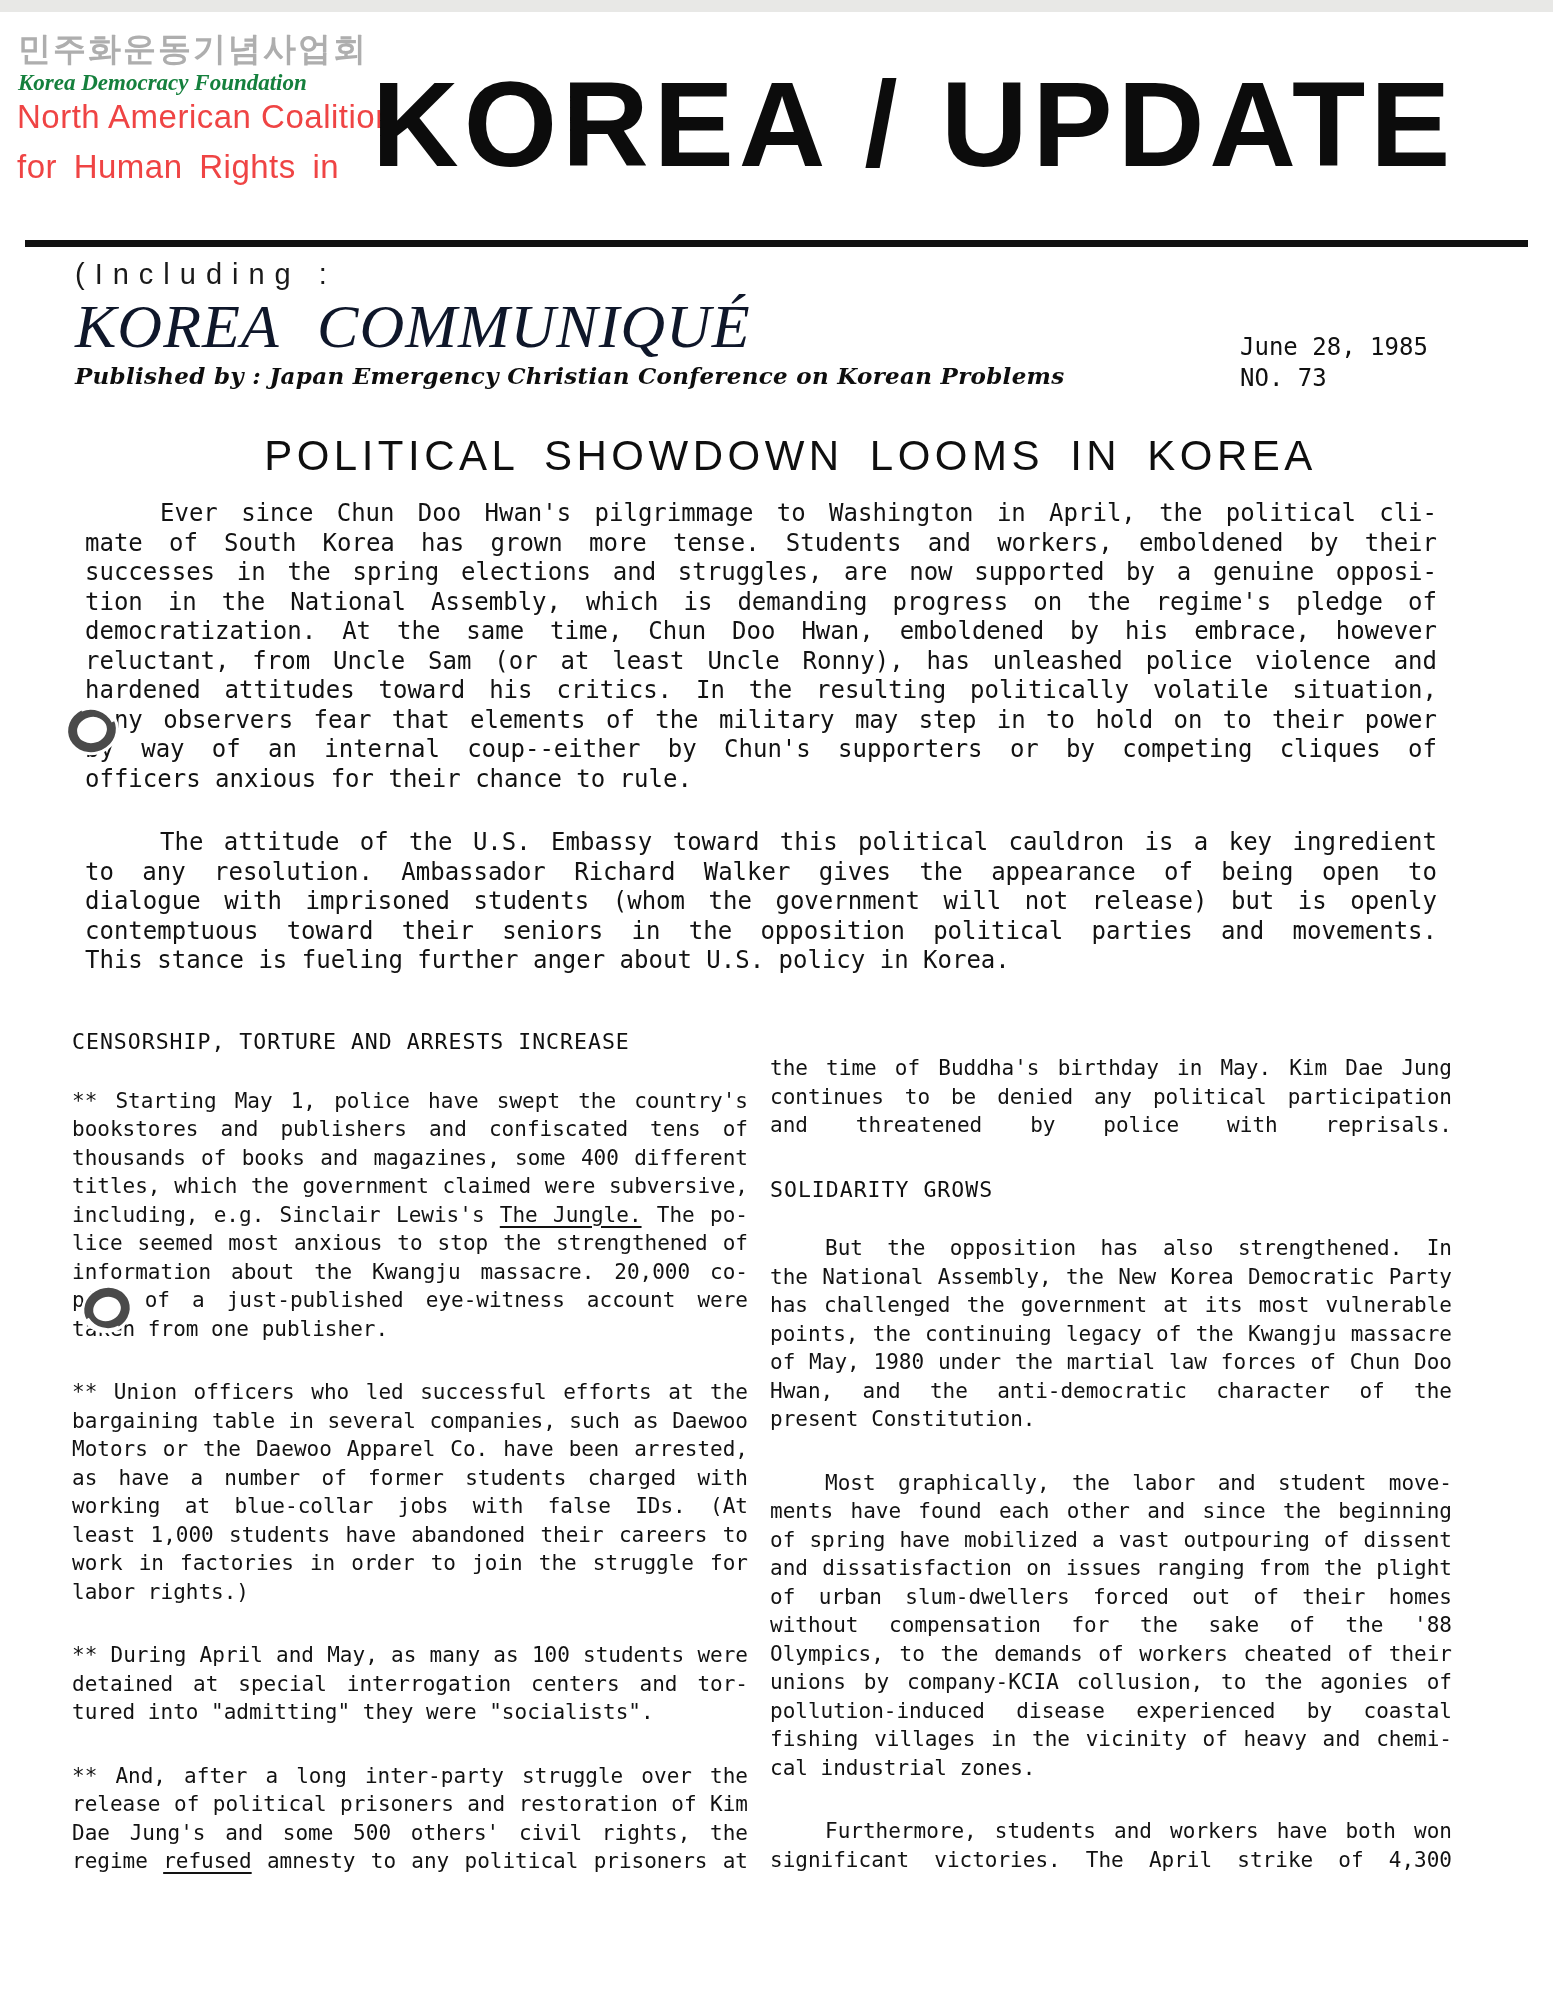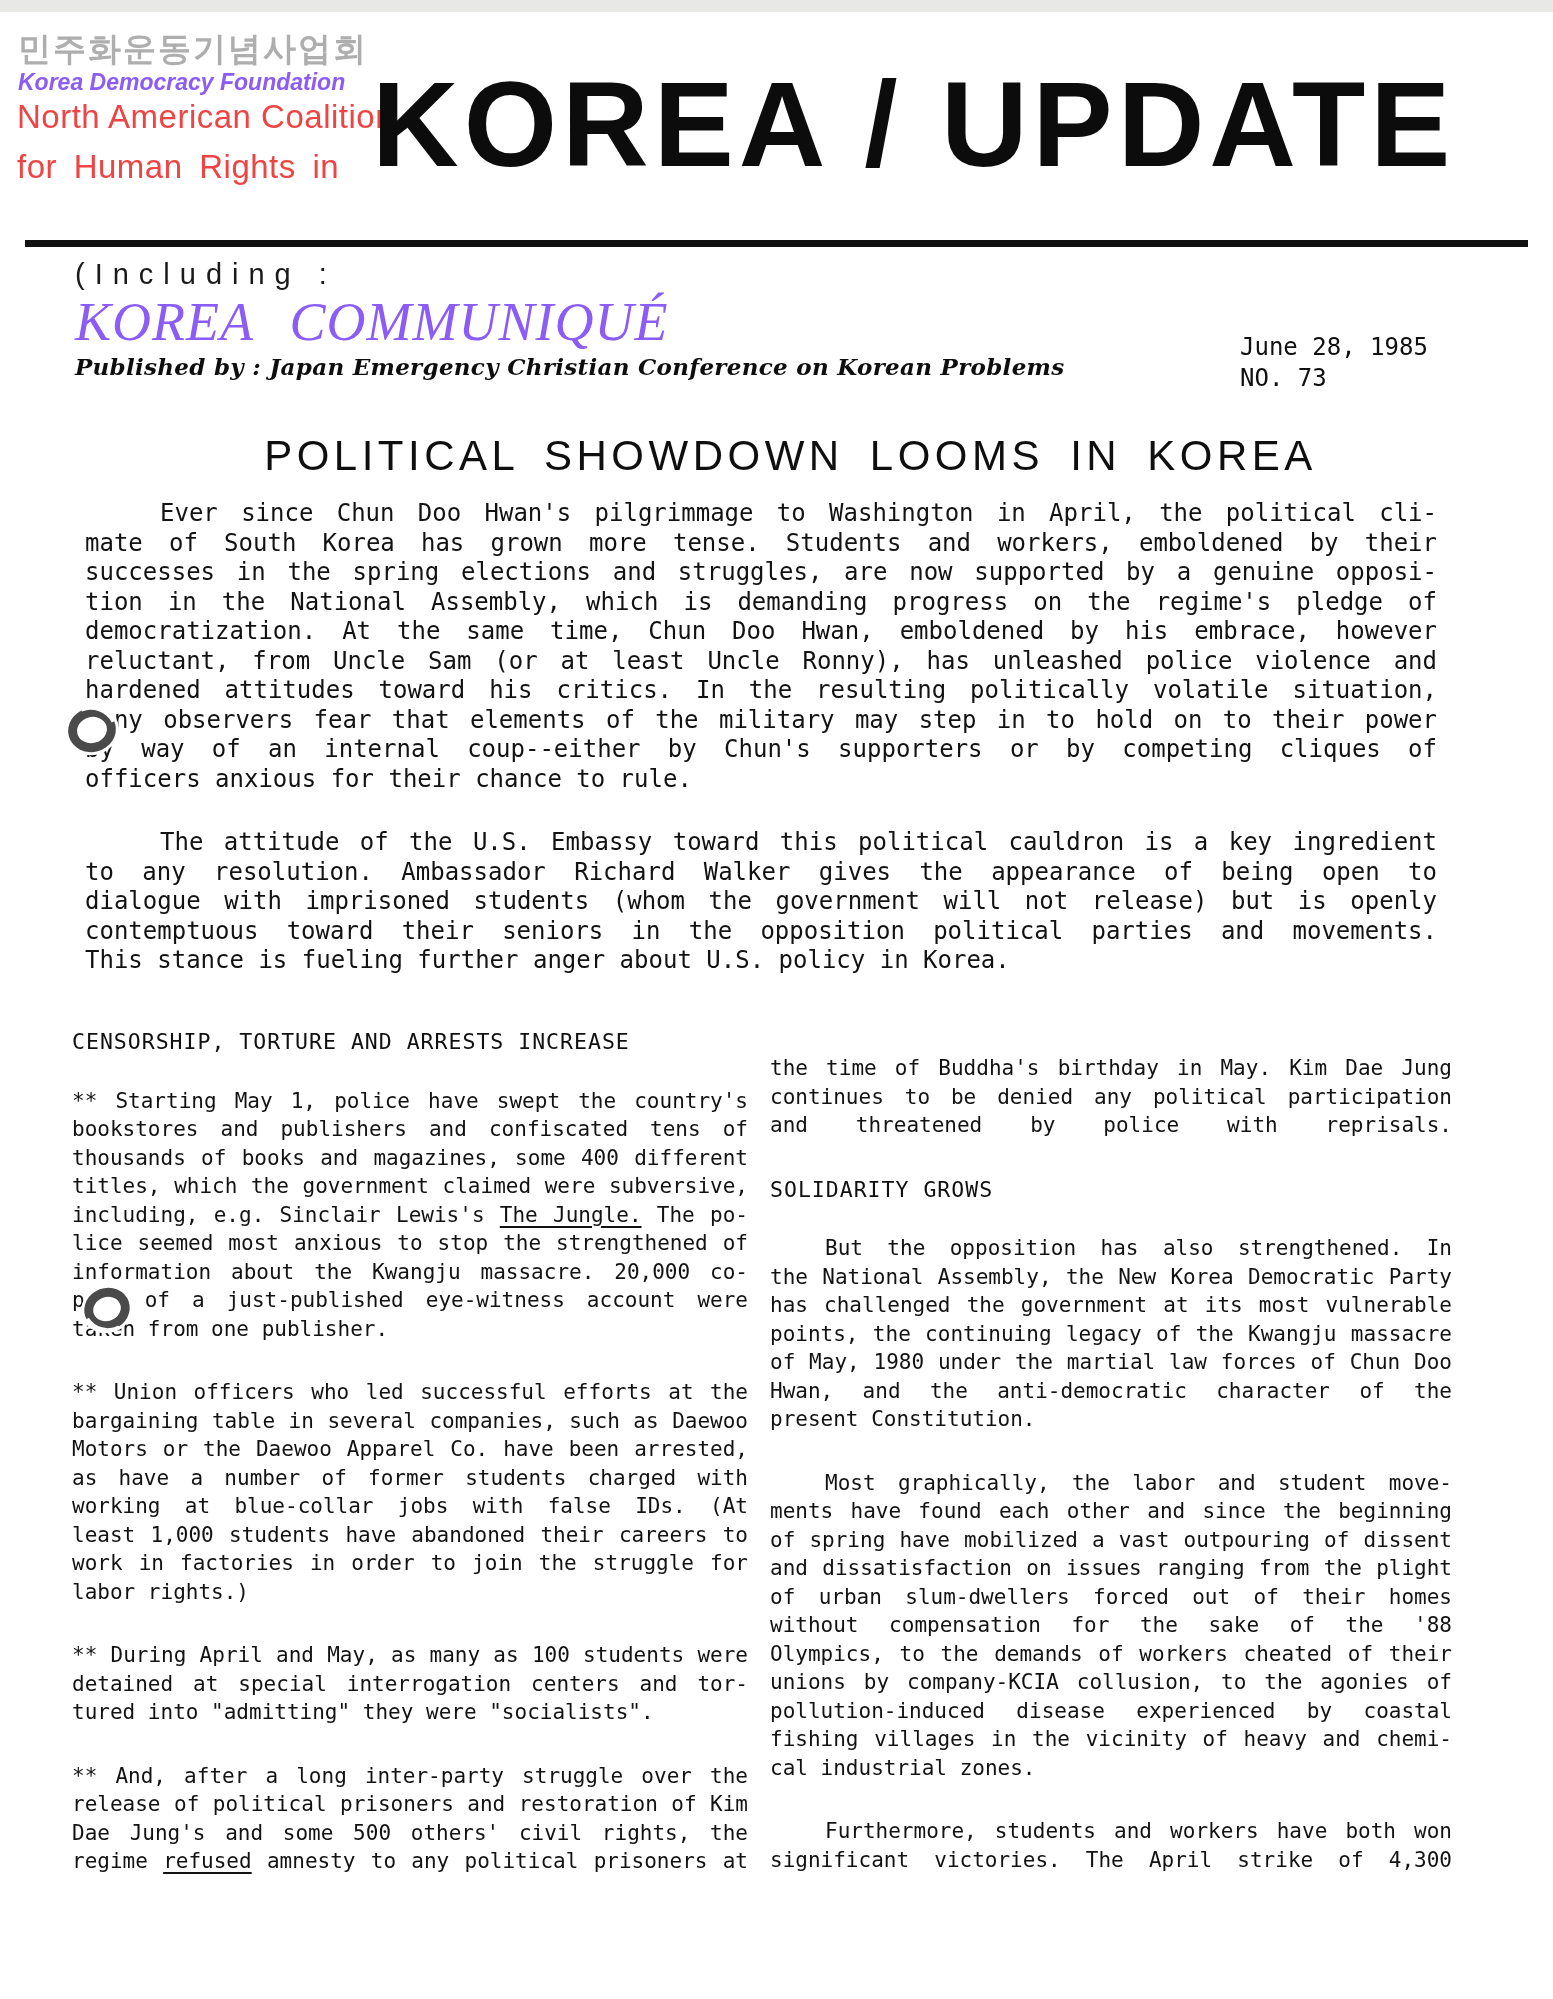--- a/index.html
+++ b/index.html
@@ -8,22 +8,22 @@
     background:#ffffff;color:#141414;overflow:hidden;
     font-family:"DejaVu Sans Mono",monospace;
   }
   
   .logo-block{position:absolute;left:18px;top:20px;}
   .logo-korean{
     font-family:"DejaVu Sans",sans-serif;font-weight:bold;
     font-size:33px;line-height:1;color:#aeaeae;letter-spacing:2px;
   }
   .logo-english{
-    font-family:Liberation Sans, sans-serif;font-weight:bold;font-style:italic;
-    font-size:23px;line-height:1;color:#8b5cf6;margin-top:6px;
+    font-family:Liberation Serif, serif;font-weight:bold;font-style:italic;
+    font-size:23px;line-height:1;color:#15803d;margin-top:6px;
   }
   .org-name{
     position:absolute;left:17px;top:80px;
     font-family:"Liberation Sans",sans-serif;font-weight:400;
     font-size:33px;line-height:50px;color:#ef4444;letter-spacing:.5px;
   }
   .org-name .l2{word-spacing:7px;}
   .masthead-title{
     position:absolute;left:372px;top:52px;right:6px;
     font-family:"Liberation Sans",sans-serif;font-weight:700;
@@ -35,21 +35,21 @@
   .subtitle{
     position:absolute;left:45px;top:246px;width:1480px;
     display:flex;align-items:baseline;white-space:nowrap;flex-direction:column;
   }
   .sub-including{
     font-family:"Liberation Sans",sans-serif;font-weight:400;
     font-size:29px;letter-spacing:10px;color:#1a1a1a;
   }
   .sub-serif{
     font-family:"Liberation Serif",serif;font-style:italic;font-weight:400;
-    font-size:54px;letter-spacing:1px;word-spacing:22px;color:#8b5cf6;margin-left:14px;
+    font-size:62px;letter-spacing:1px;word-spacing:22px;color:#0f172a;margin-left:14px;
   }
   .sub-script{
     font-family:"DejaVu Serif",serif;font-style:italic;font-weight:bold;
     font-size:23px;color:#0e0e0e;margin-left:30px;letter-spacing:.3px;
   }
   
   .issue-block{position:absolute;left:1240px;top:320px;font-size:24px;line-height:31px;color:#101010;}
   
   .headline{
     position:absolute;left:0;right:0;top:420px;text-align:center;

